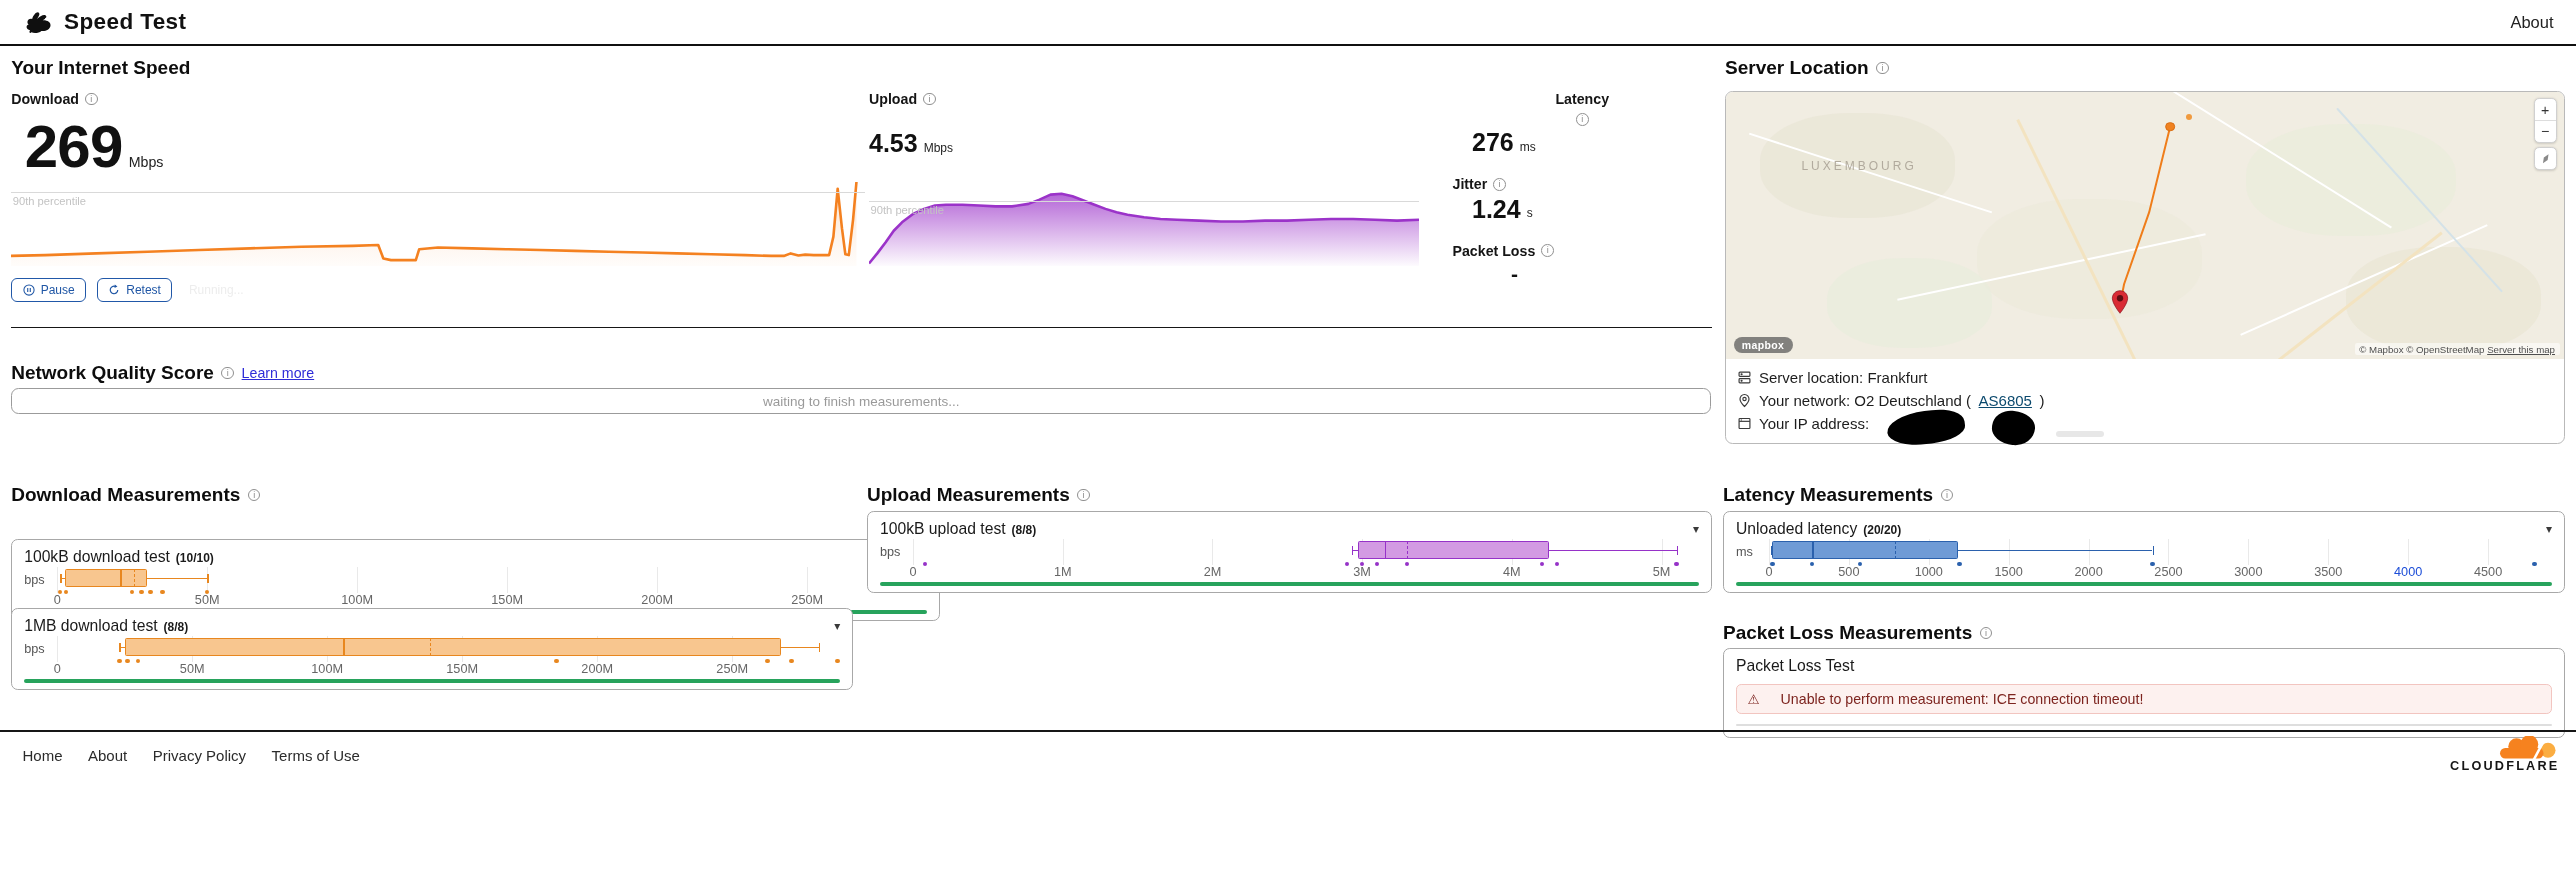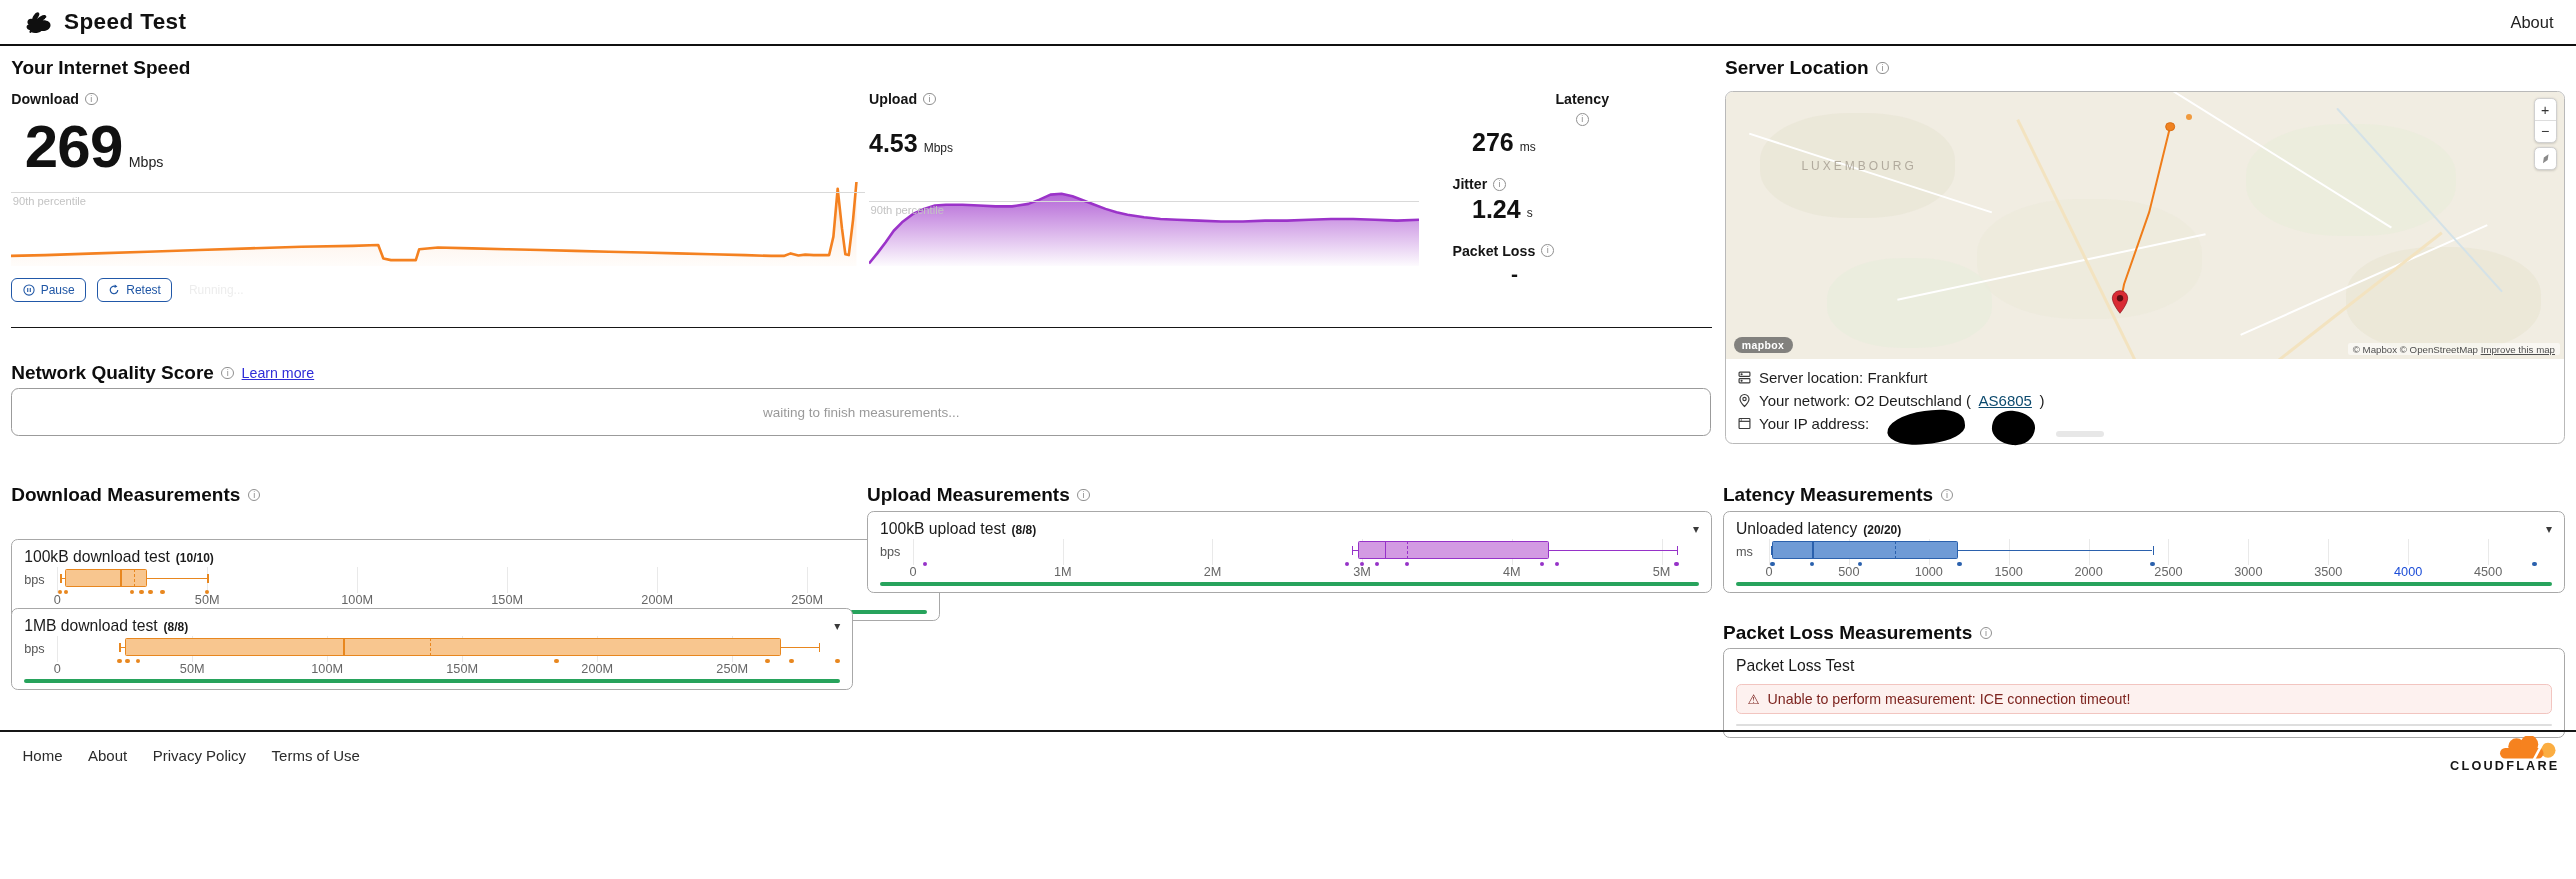--- a/index.html
+++ b/index.html
@@ -30,21 +30,21 @@
   .linechart { position:absolute; overflow:hidden; }
 
   .btnrow { position:absolute; left:11.2px; top:278px; display:flex; align-items:center; gap:10.5px; }
   .btn { display:inline-flex; align-items:center; gap:6px; padding:4.5px 10.5px; height:24px;
          background:#fff; border:1.2px solid #2158a8; border-radius:6px; color:#1f56a5; font-size:12px; cursor:pointer; }
   .running { font-size:12px; color:#ededed; margin-left:6px; }
 
   .divider { position:absolute; border-top:1.9px solid #161616; }
 
   .learn-link { font-size:14.2px; font-weight:400; color:#2e2cd8; text-decoration:underline; }
-  .nqs-box { position:absolute; left:11.2px; top:388px; width:1700px; height:48px; border:1px solid #9b9b9b;
+  .nqs-box { position:absolute; left:11.2px; top:388px; width:1700px; height:26px; border:1px solid #9b9b9b;
              border-radius:7.5px; display:flex; align-items:center; justify-content:center; }
   .waiting { font-size:13.5px; color:#9a9a9a; }
 
   
   .srv-box { position:absolute; left:1725px; top:91px; width:840px; height:353px; border:1px solid #b9b9b9; border-radius:7.5px; }
   .map { position:absolute; left:0; top:0; width:100%; height:267px; background:#f1ede2; border-radius:6.7px 6.7px 0 0; overflow:hidden; }
   .patch { position:absolute; border-radius:45%; }
   .road { position:absolute; height:2.2px; background:#ffffff; }
   .roadY { position:absolute; height:3px; background:#f3e3c0; }
   .river { position:absolute; height:2.2px; background:#d4e2e8; }
@@ -77,21 +77,21 @@
   .card-count { font-size:12px; font-weight:700; color:#1a1a1a; }
   .caret { margin-left:auto; color:#3a3a3a; font-size:12px; align-self:center; cursor:pointer; }
   .caret::after { content:"▾"; }
   .plotrow { display:flex; margin-top:1.5px; }
   .plot-unit { flex:0 0 33px; font-size:12.7px; color:#555; padding-top:6px; }
   .boxplot { position:relative; flex:1; height:40px; }
   .greenbar { height:3.7px; background:#27a35c; border-radius:2.2px; margin-top:3px; }
   .graybar { height:2.2px; background:#dedede; border-radius:1.5px; margin-top:10.5px; }
 
   .alert { margin-top:9px; background:#fdf1ef; border:1px solid #f2c5c0; border-radius:5.2px;
-           padding:6px 10.5px; display:flex; align-items:center; gap:8px; font-size:14.2px; color:#7d241f; }
+           padding:6px 10.5px; display:flex; align-items:center; gap:21px; font-size:14.2px; color:#7d241f; }
   .warn::after { content:"⚠"; font-size:13.5px; }
 
   
   .footer-links { position:absolute; left:22.5px; top:747px; display:flex; gap:25.5px; }
   .footer-links a { font-size:15px; color:#2b2b2b; text-decoration:none; }
   .cf-logo { position:absolute; right:16.5px; top:736px; display:flex; flex-direction:column; align-items:flex-end; }
   .cf-word { font-size:12.7px; font-weight:800; letter-spacing:2.2px; color:#161616; margin-top:-1.5px; }
 </style>
 </head>
 <body>
@@ -255,21 +255,21 @@
         <div class="zdiv"></div>
         <div class="zbtn">−</div>
       </div>
       <div class="compassctl">
         <svg width="13.5" height="13.5" viewBox="0 0 18 18">
           <path d="M9 2 L12 9 L9 16 L6 9 Z" fill="#8a8a8a" transform="rotate(32 9 9)"></path>
         </svg>
       </div>
       <div class="mapbox-badge">mapbox</div>
       <div class="attrib">
-        <span>© Mapbox © OpenStreetMap </span><a href="#">Improve this map</a>
+        <span>© Mapbox © OpenStreetMap </span><a href="#">Server this map</a>
       </div>
     </div>
 
     <div class="srv-info">
       <div class="info-row">
         <svg width="15" height="15" viewBox="0 0 18 18" fill="none" stroke="#3a3a3a" stroke-width="1.4">
           <rect x="2.5" y="2.5" width="13" height="5.2" rx="1"></rect>
             <rect x="2.5" y="10.3" width="13" height="5.2" rx="1"></rect>
             <circle cx="5.5" cy="5.1" r="0.6" fill="#3a3a3a"></circle>
             <circle cx="5.5" cy="12.9" r="0.6" fill="#3a3a3a"></circle>

